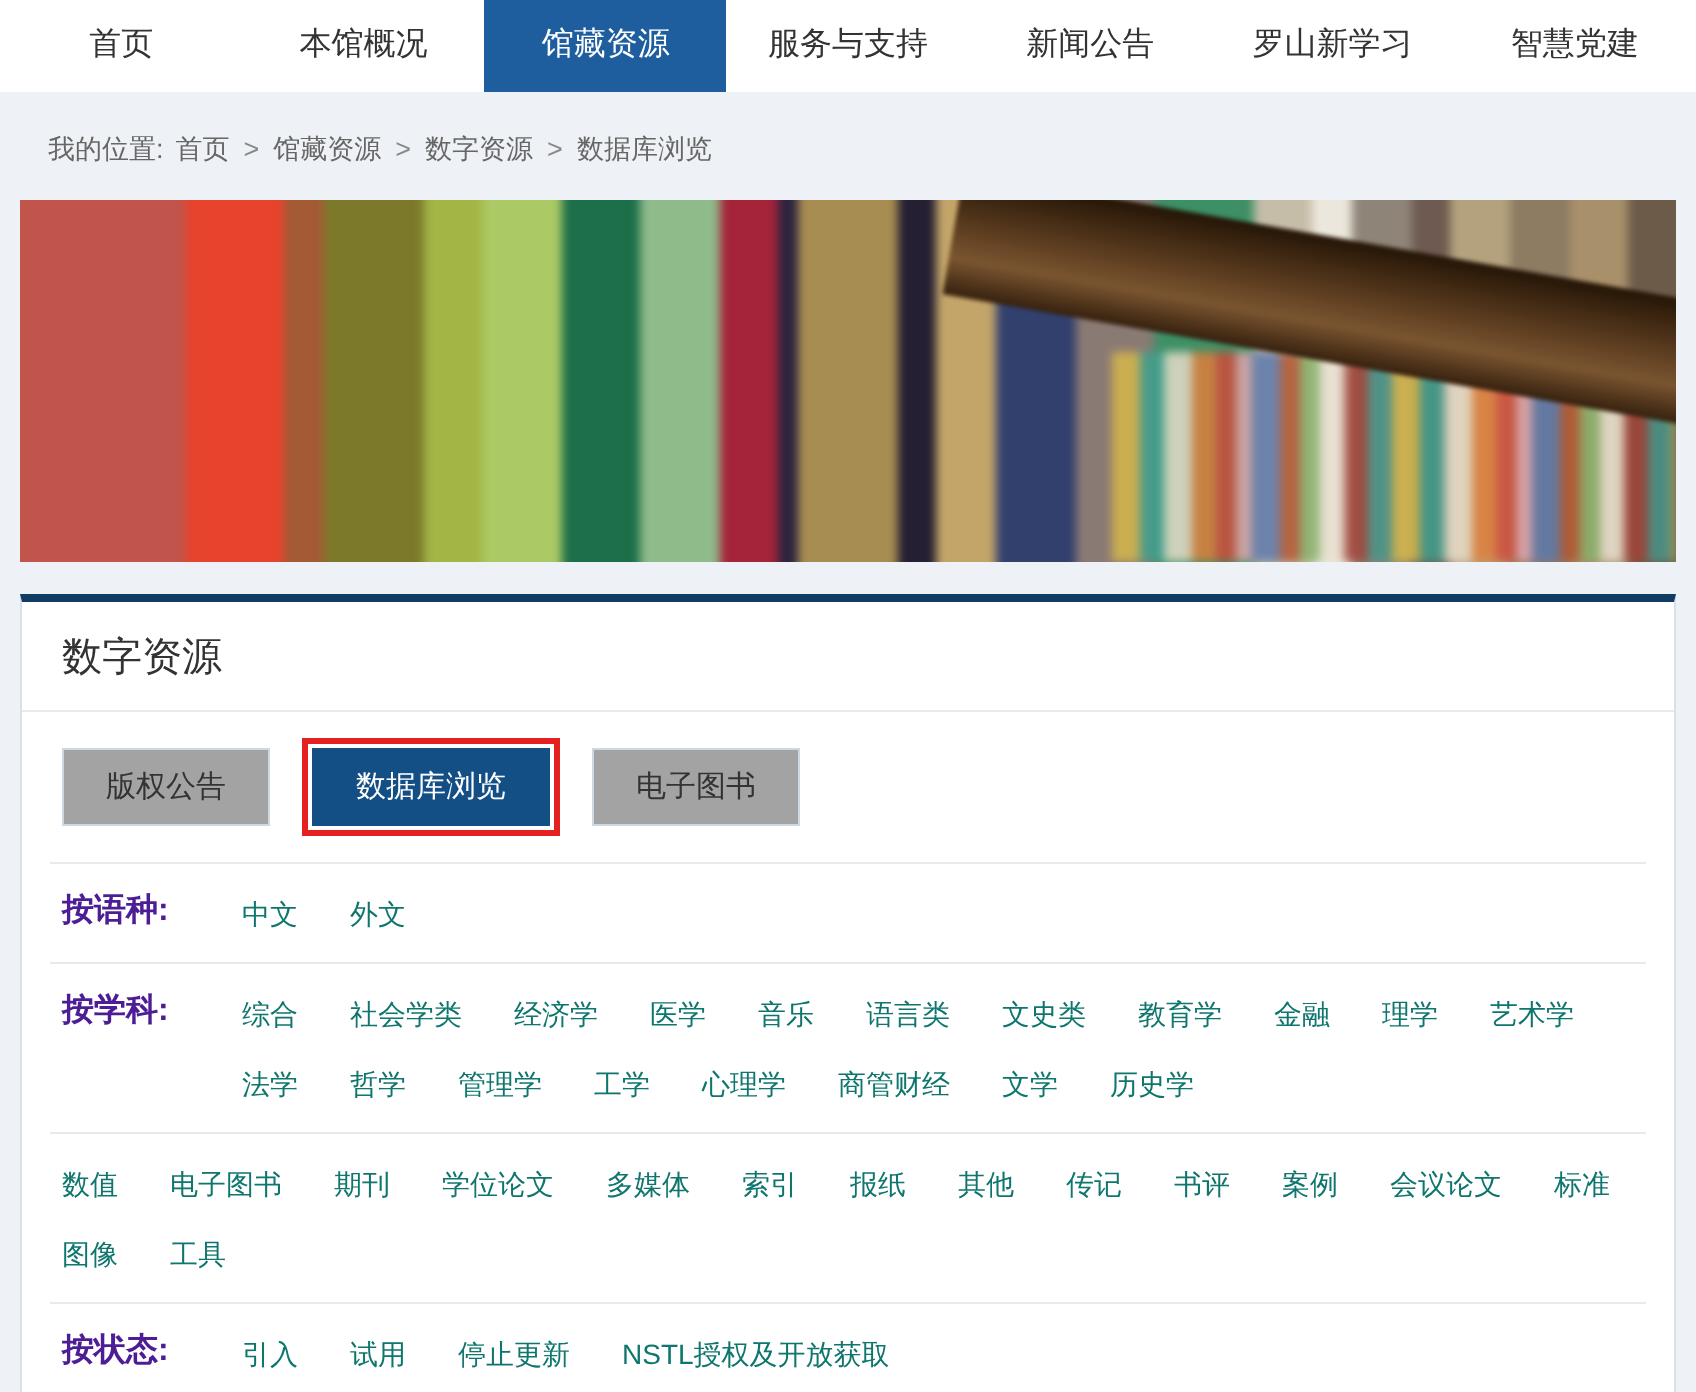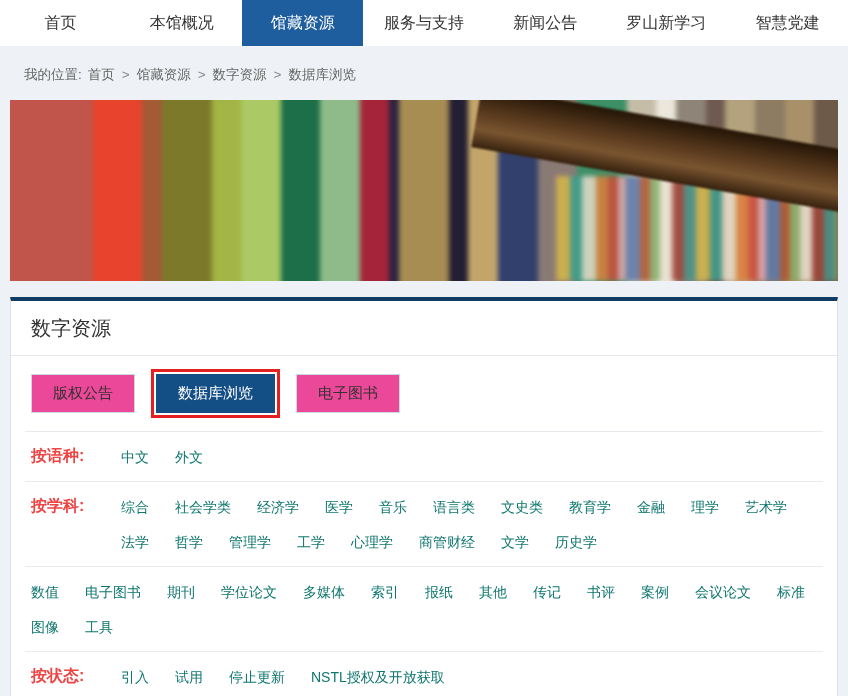--- a/index.html
+++ b/index.html
@@ -62,34 +62,34 @@
     border:1px solid #d9e0e7;border-top:4px solid var(--section-border);
     min-height:420px;
   }
   .section-title{
     padding:14px 20px 13px;font-size:20px;color:#333;font-weight:400;
   }
   .box-divider{border-top:1px solid #e6eaee;}
   
   .tabs-row{display:flex;gap:21px;padding:18px 20px;}
   .tab-btn{
-    padding:9px 21px;font-size:15px;color:#333;background:#ec4899;
+    padding:9px 21px;font-size:15px;color:#333;background:#a3a3a3;
     border:1px solid #ccd8e2;cursor:pointer;font-family:inherit;
   }
   .tab-btn.active{
     background:var(--button-active-blue);border-color:var(--button-active-blue);
     color:#fff;outline:3px solid var(--highlight-red);outline-offset:2px;
   }
   
   .filters{padding-bottom:20px;}
   .filter-row{
     display:flex;margin:0 14px;padding:13px 6px;border-top:1px solid #e7ebef;
   }
   .filter-label{
-    width:90px;min-width:90px;font-size:16px;font-weight:bold;color:#ef4444;
+    width:90px;min-width:90px;font-size:16px;font-weight:bold;color:#4c1d95;
     line-height:22px;
   }
   .filter-links{
     display:flex;flex-wrap:wrap;column-gap:26px;row-gap:13px;
     font-size:14px;color:#0f766e;line-height:22px;padding-top:1px;flex:1;
   }
   .filter-link{cursor:pointer;white-space:nowrap;}
 </style>
 </head>
 <body>

